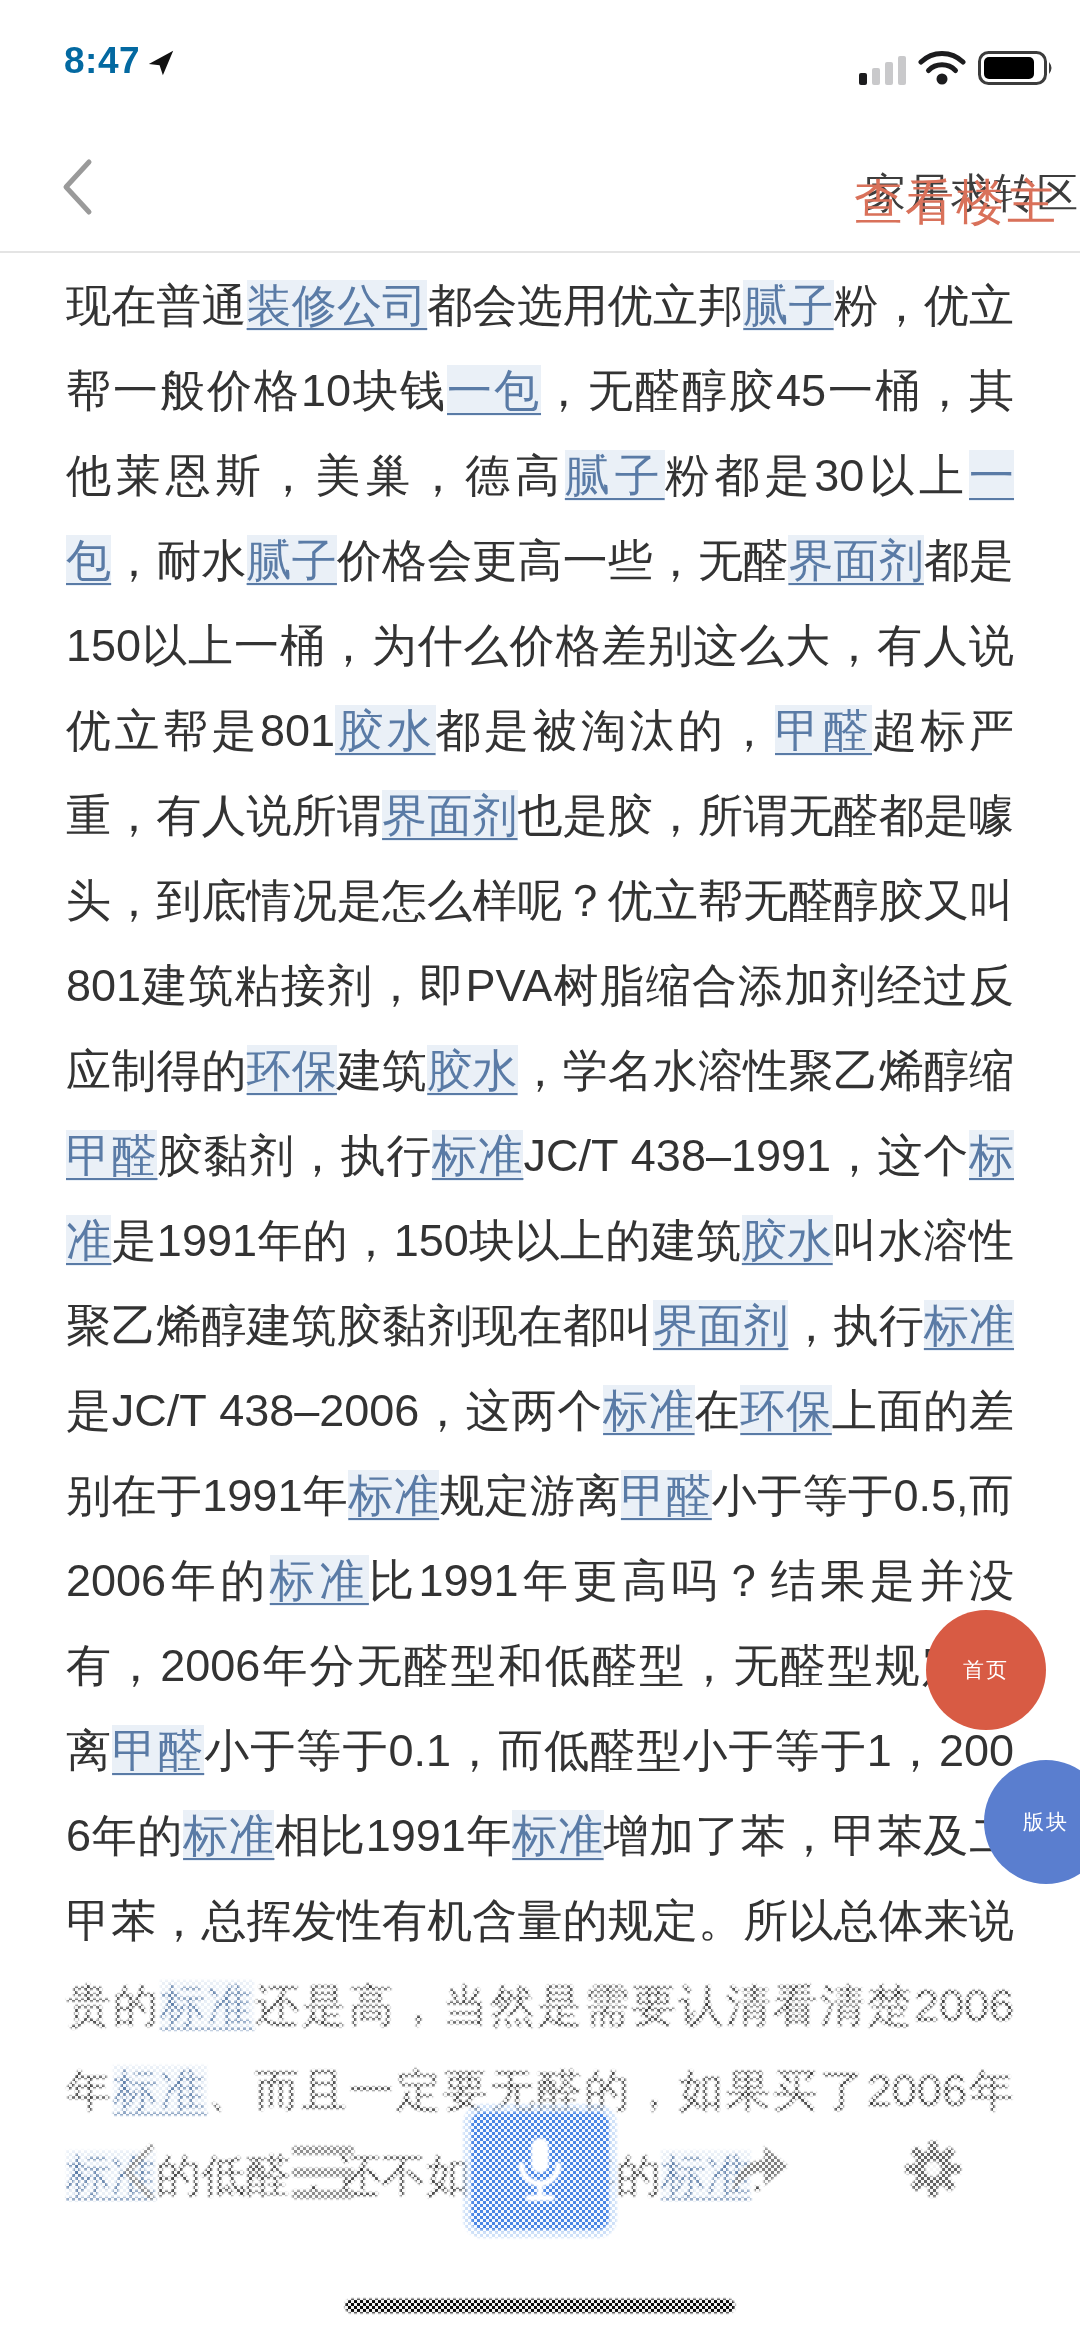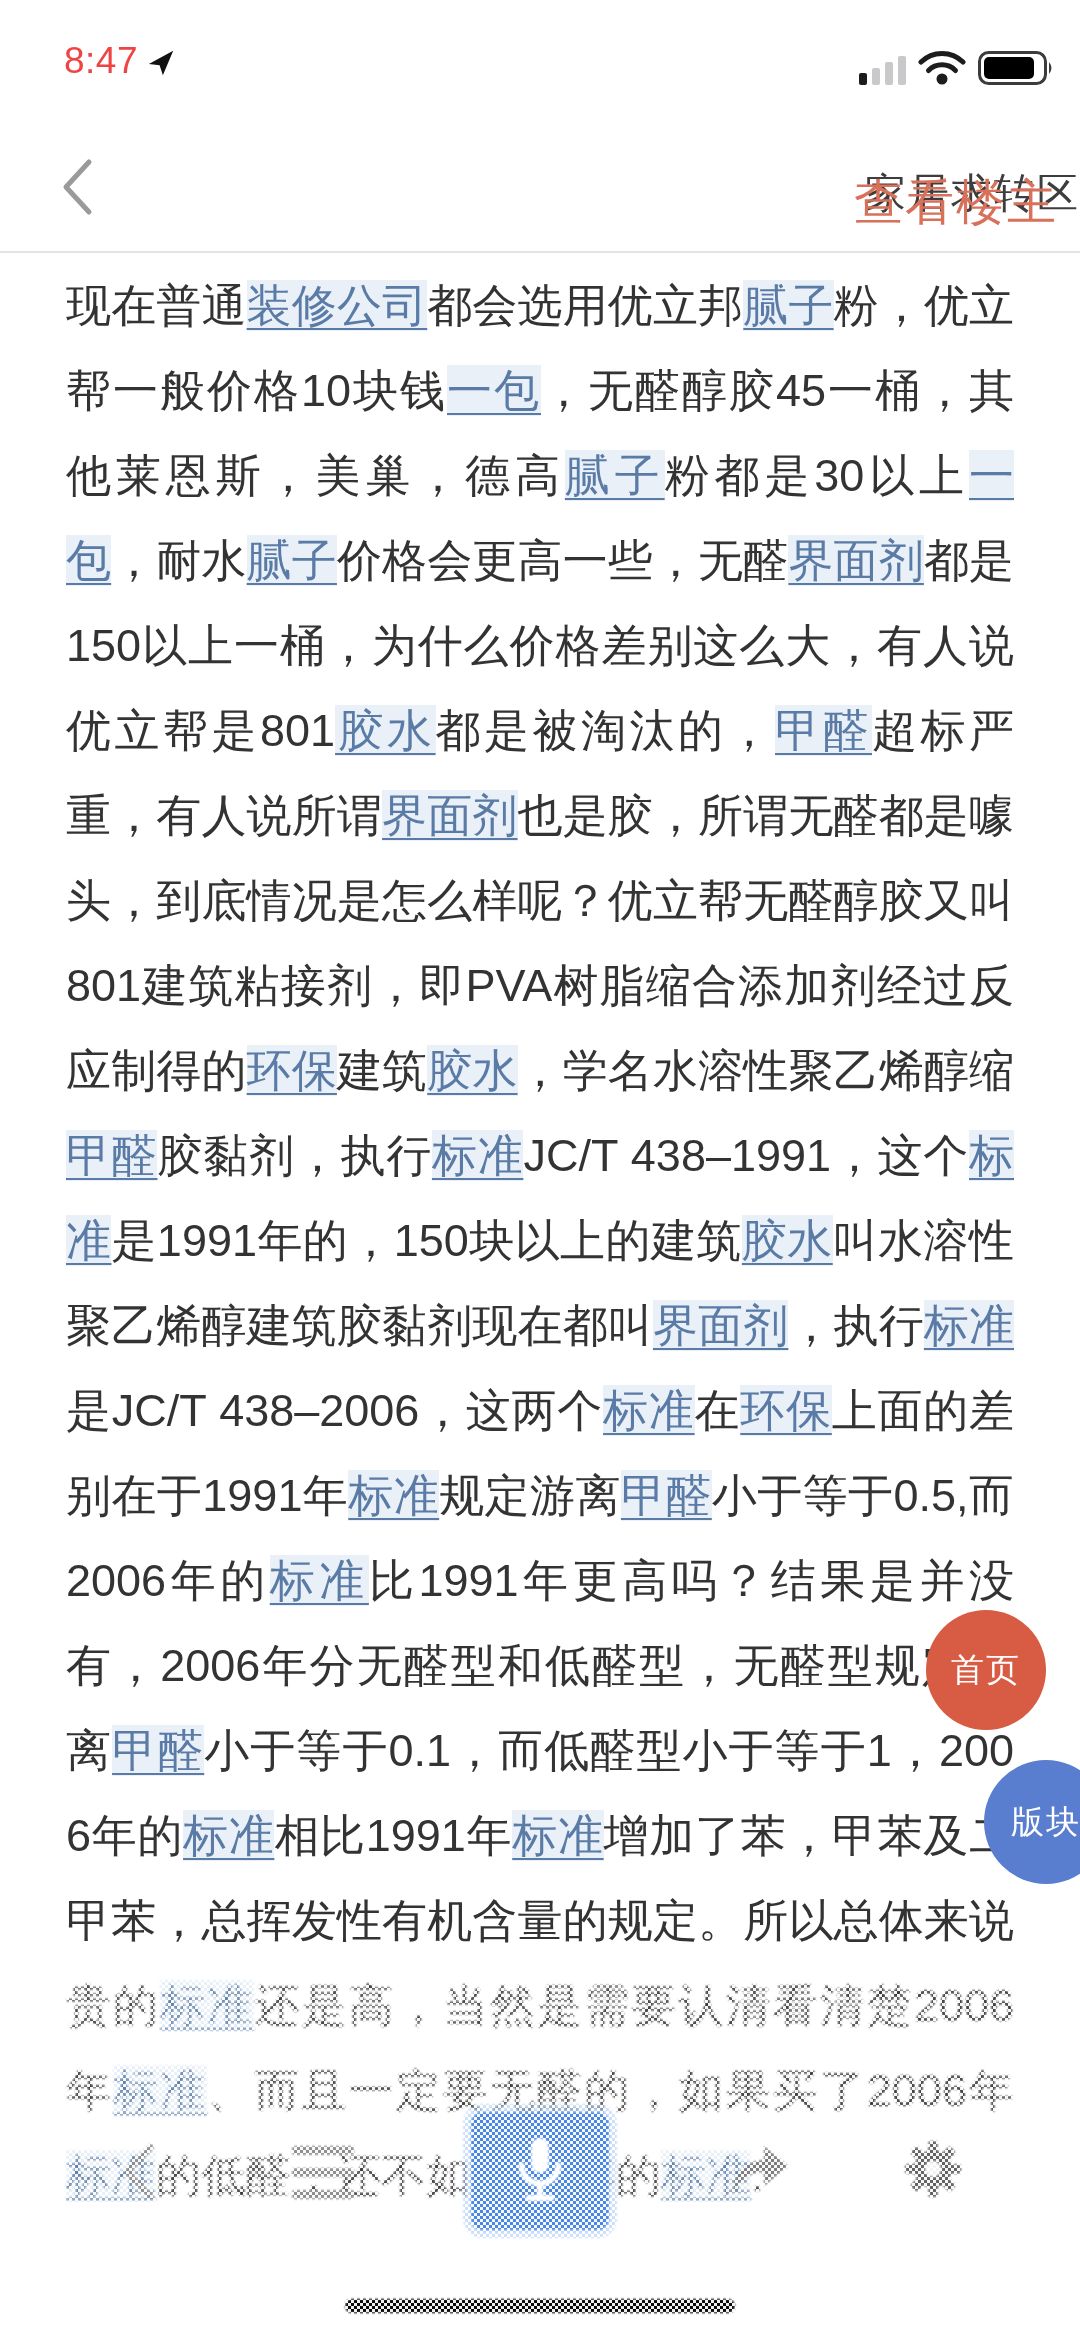--- a/index.html
+++ b/index.html
@@ -4,21 +4,21 @@
 <style>
   html,body{margin:0;padding:0;background:#888;}
   .screen{
     position:relative; width:1080px; height:2339px; margin:0 auto;
     background:#ffffff; overflow:hidden;
     font-family:"Liberation Sans", sans-serif;
     -webkit-font-smoothing:antialiased;
   }
   
   .status-bar{position:absolute;top:0;left:0;width:100%;height:100px;}
-  .sb-time{position:absolute;left:64px;top:40px;font-size:37px;font-weight:400;color:#ef4444;letter-spacing:.5px;}
+  .sb-time{position:absolute;left:64px;top:40px;font-size:37px;font-weight:700;color:#0369a1;letter-spacing:.5px;}
   .sb-loc{position:absolute;left:146px;top:48px;}
   .sb-right{position:absolute;right:26px;top:50px;display:flex;align-items:center;gap:12px;}
   .sig{display:flex;align-items:flex-end;gap:5px;height:30px;}
   .sig i{display:block;width:8px;border-radius:2px;background:#c9c9cb;}
   .sig i.on{background:#1c1c1e;}
   
   .nav-bar{position:absolute;top:100px;left:0;width:100%;height:151px;background:#fff;border-bottom:2px solid #e4e4e4;}
   .nav-back{position:absolute;left:58px;top:58px;cursor:pointer;}
   .nav-title{position:absolute;left:0;right:0;top:66px;text-align:right;font-size:41px;color:#3d3d3d;font-weight:500;letter-spacing:2px;}
   .nav-action{position:absolute;right:22px;top:70px;font-size:49px;font-weight:500;color:var(--nav-action,#d9715a);letter-spacing:2px;cursor:pointer;}
@@ -31,21 +31,21 @@
   .post .lnk{
     color:var(--link,#5a7ba6);
     background:var(--link-bg,#eaf0f7);
     text-decoration:underline;
     text-decoration-thickness:2px;
     text-underline-offset:7px;
     cursor:pointer;
   }
   
   .fab{position:absolute;border-radius:50%;display:flex;align-items:center;justify-content:center;
-       color:#fff;font-size:33px;letter-spacing:2px;z-index:5;cursor:pointer;}
+       color:#fff;font-size:21px;letter-spacing:2px;z-index:5;cursor:pointer;}
   .fab-home{left:926px;top:1610px;width:120px;height:120px;background:var(--fab-home,#d85b44);}
   .fab-board{left:984px;top:1760px;width:124px;height:124px;background:var(--fab-board,#5a7ecf);}
   
   .toolbar-icon{position:absolute;z-index:10;cursor:pointer;}
   .tb-back{left:118px;top:2142px;}
   .tb-list{left:292px;top:2146px;width:62px;}
   .tb-list i{display:block;height:9px;border-radius:3px;background:#8f8f8f;margin-bottom:13px;}
   .tb-list i:last-child{margin-bottom:0;}
   .mic-btn{
     position:absolute;left:471px;top:2112px;width:138px;height:118px;z-index:10;

